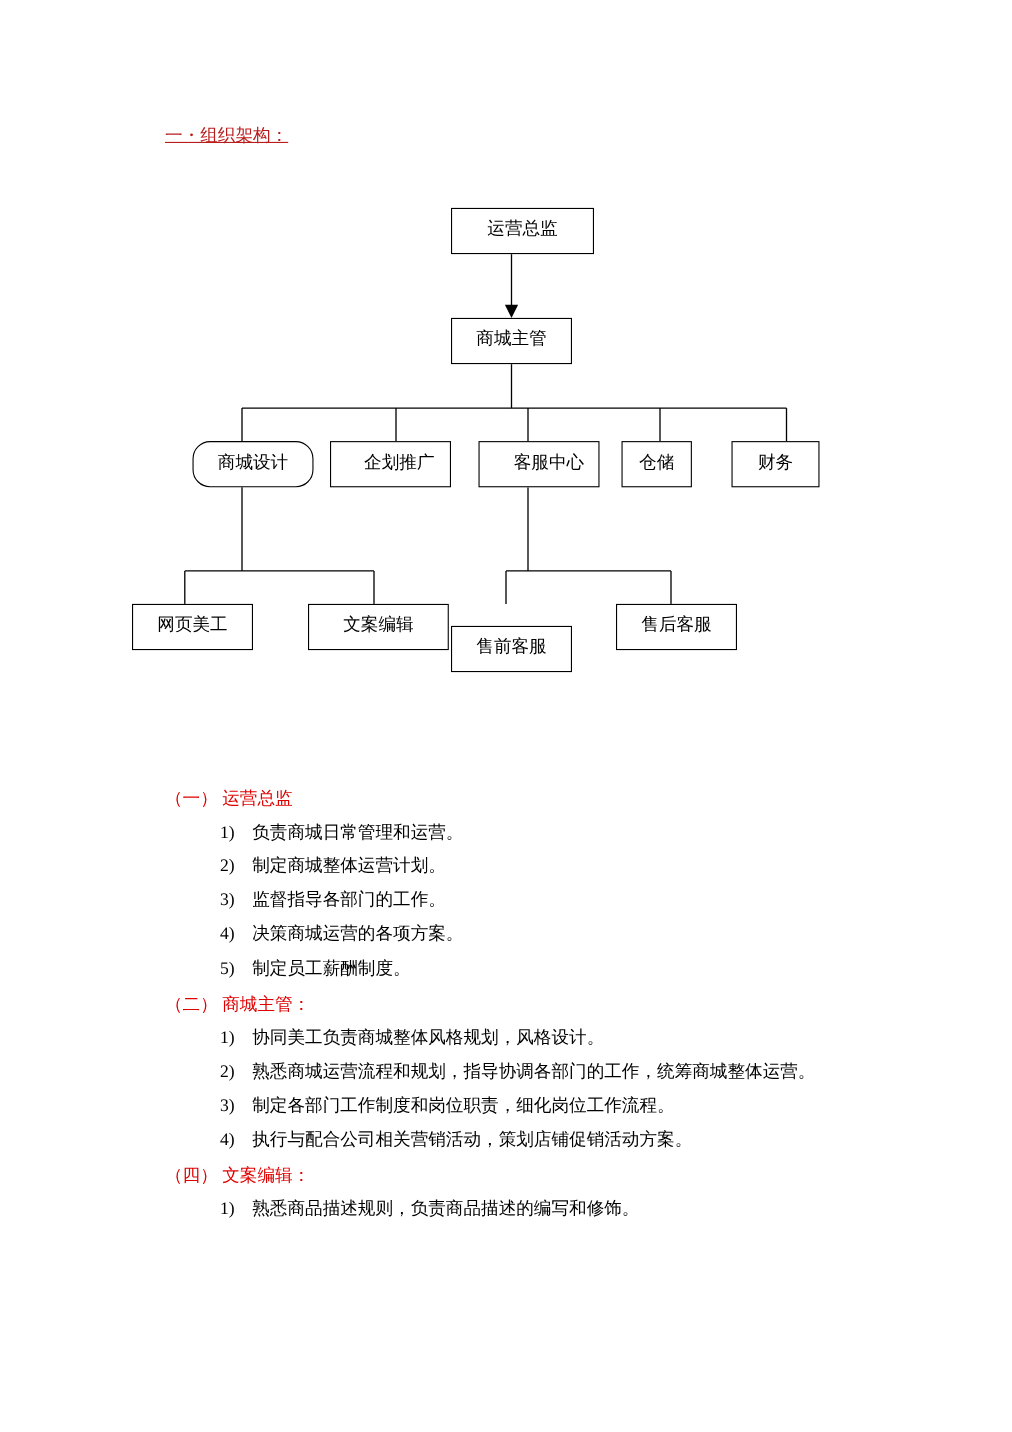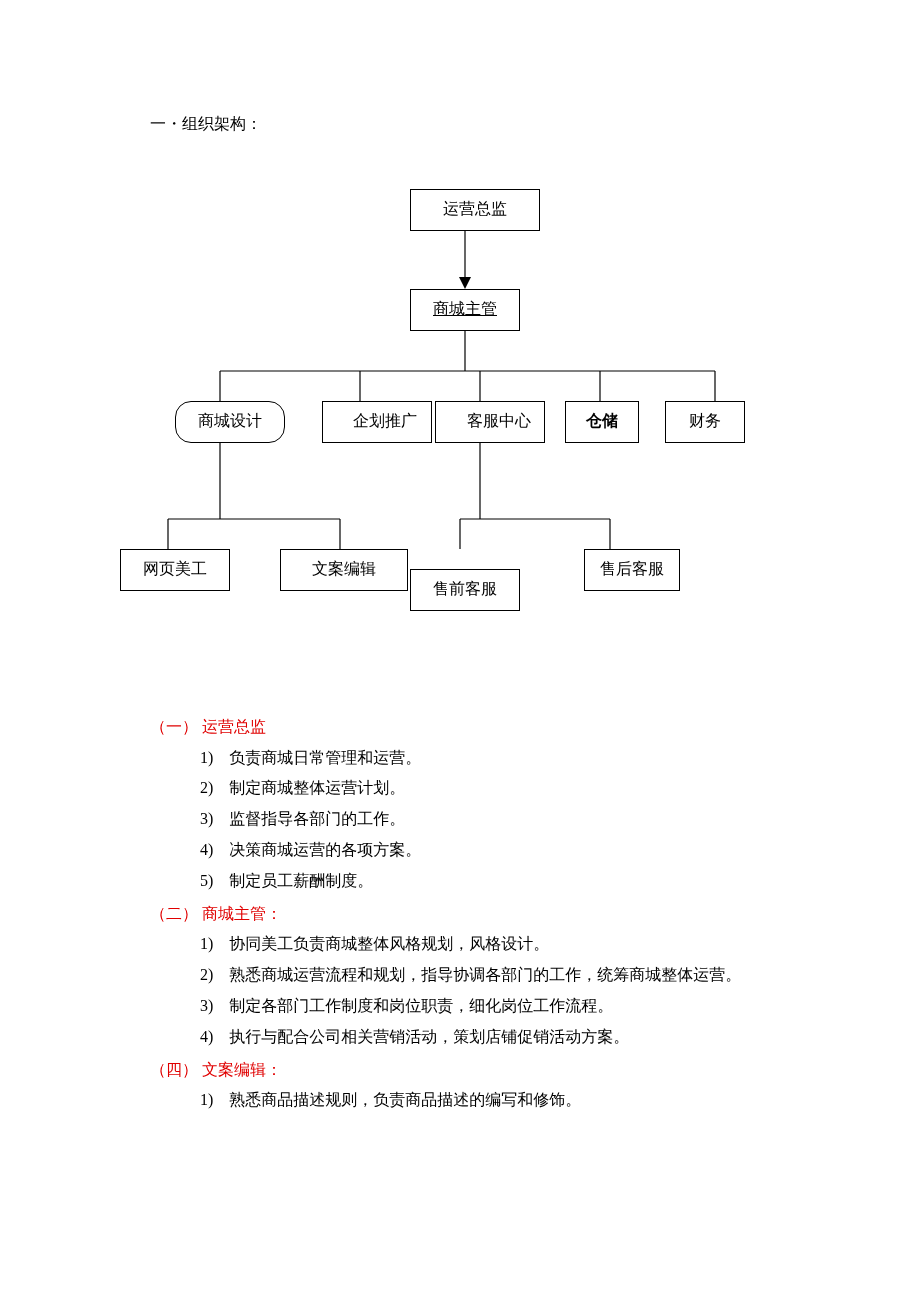--- a/index.html
+++ b/index.html
@@ -9,21 +9,21 @@
       padding: 0;
       width: 920px;
       font-size: 16px;
       line-height: 1.8;
       color: #000;
     }
     .page {
       padding: 110px 110px 40px 150px;
       position: relative;
     }
-    .red { color: #000000; }
+    .red { color: #b91c1c; text-decoration: underline; }
     .heading {
       margin-bottom: 10px;
     }
     .subheading {
       color: #e00000;
       margin-top: 4px;
     }
     .list {
       padding-left: 50px;
     }
@@ -94,50 +94,50 @@
 
       <line x1="320" y1="294" x2="320" y2="370"></line>
       <line x1="300" y1="370" x2="450" y2="370"></line>
       <line x1="300" y1="370" x2="300" y2="400"></line>
       <line x1="450" y1="370" x2="450" y2="400"></line>
     </svg>
 
     <div class="box" style="left:250px; top:40px; width:130px;">
         <span>运营总监</span>
       </div>
-    <div class="box" style="left:250px; top:140px; width:110px;text-decoration:underline;">
+    <div class="box" style="left:250px; top:140px; width:110px;">
         <span>商城主管</span>
       </div>
 
     <div class="box" style="left:15px;  top:252px; width:110px;border-radius:16px;">
         <span>商城设计</span>
       </div>
-    <div class="box" style="left:162px; top:252px; width:110px;padding-left:16px;">
+    <div class="box" style="left:140px; top:252px; width:110px;padding-left:16px;">
         <span>企划推广</span>
       </div>
     <div class="box" style="left:275px; top:252px; width:110px;padding-left:18px;">
         <span>客服中心</span>
       </div>
-    <div class="box" style="left:405px; top:252px; width:74px;font-weight:bold;">
+    <div class="box" style="left:405px; top:252px; width:64px;">
         <span>仓储</span>
       </div>
     <div class="box" style="left:505px; top:252px; width:80px;">
         <span>财务</span>
       </div>
 
     <div class="box" style="left:-40px; top:400px; width:110px;">
         <span>网页美工</span>
       </div>
     <div class="box" style="left:120px; top:400px; width:128px;">
         <span>文案编辑</span>
       </div>
     <div class="box" style="left:250px; top:400px; width:110px;margin-top:20px;">
         <span>售前客服</span>
       </div>
-    <div class="box" style="left:400px; top:400px; width:96px;margin-left:24px;">
+    <div class="box" style="left:400px; top:400px; width:110px;">
         <span>售后客服</span>
       </div>
   </div>
 
   <div style="height:60px"></div>
 
 
   <div>
     <div class="subheading">（一） 运营总监</div>
     <div class="list">

